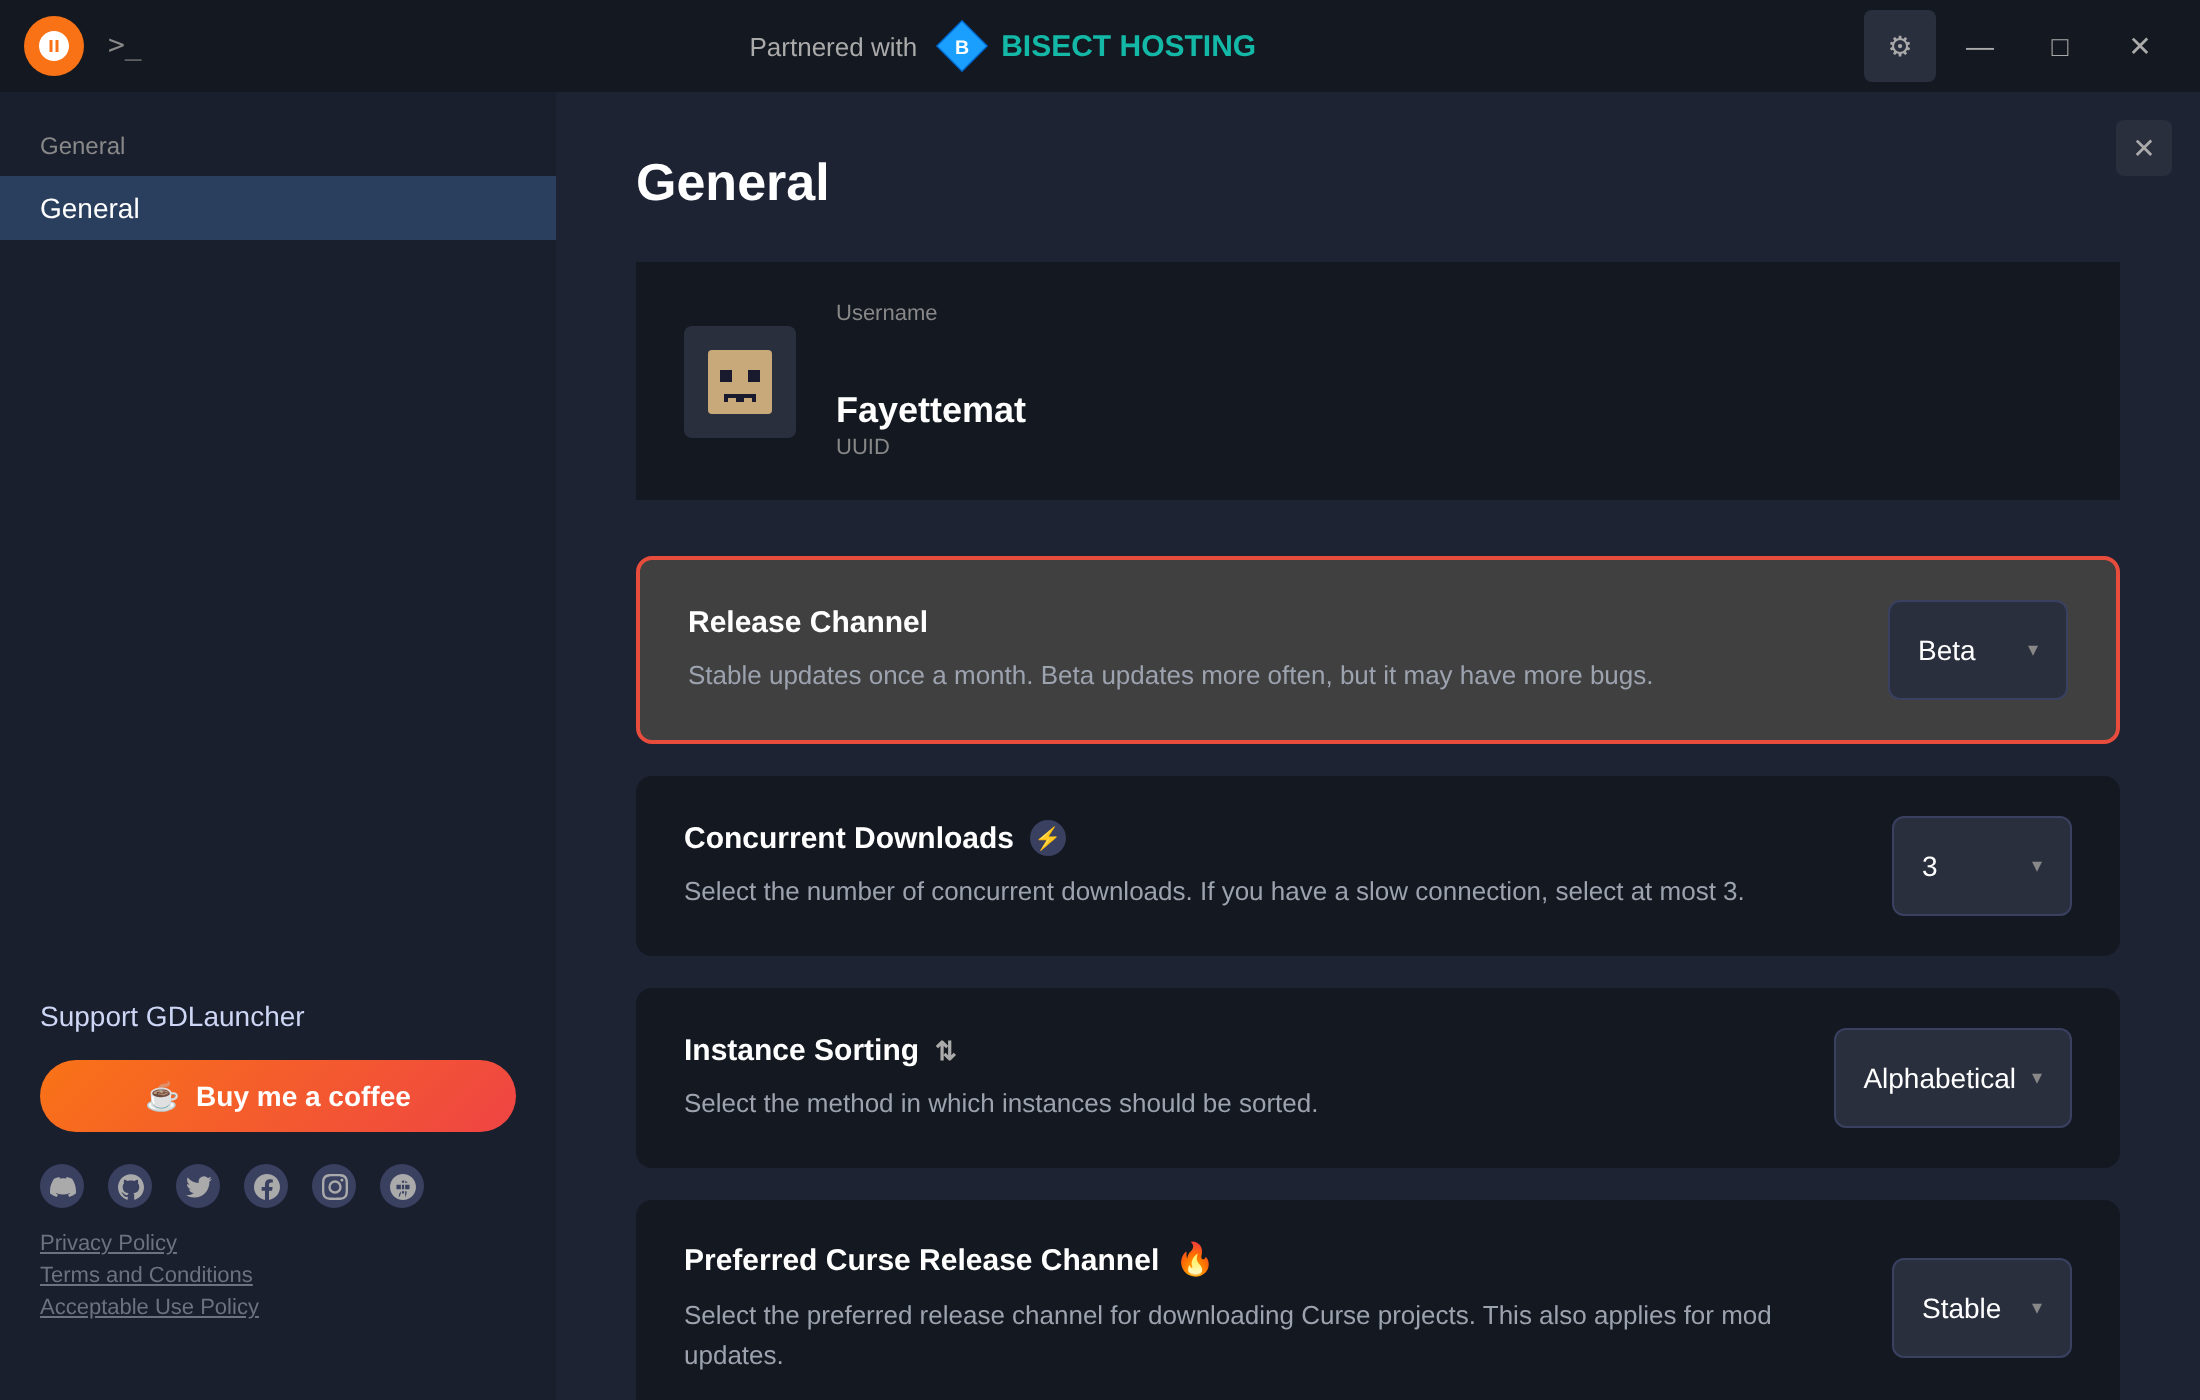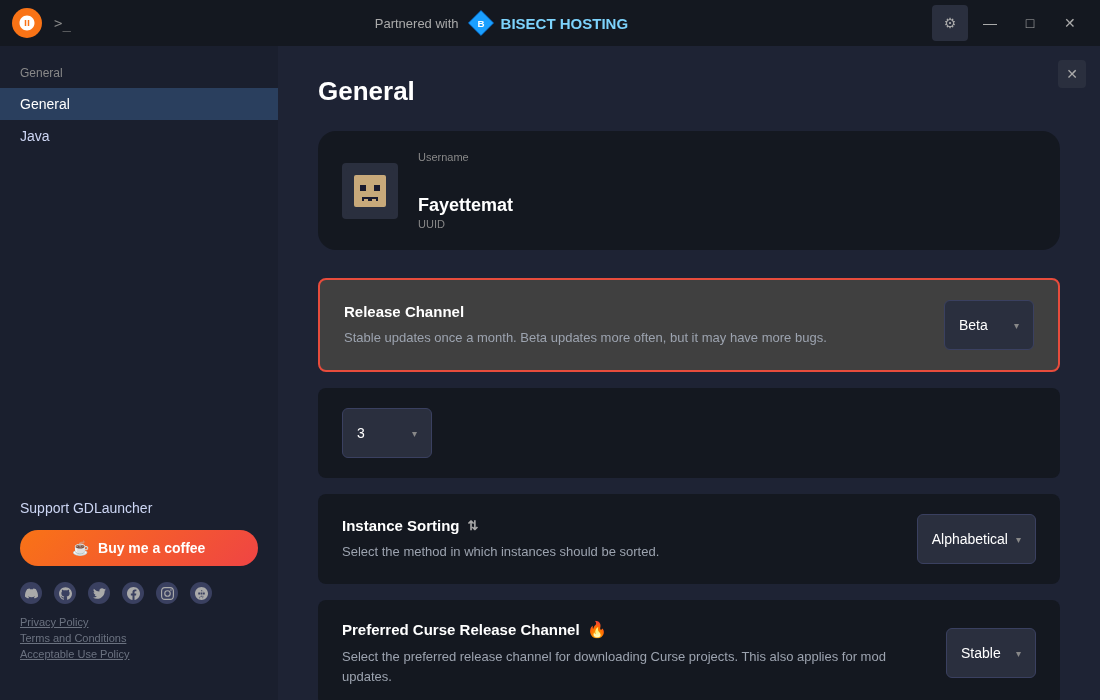--- a/index.html
+++ b/index.html
@@ -57,21 +57,21 @@
       align-items: center;
       gap: 6px;
     }
     .bisect-diamond {
       width: 28px;
       height: 28px;
     }
     .bisect-text {
       font-size: 15px;
       font-weight: bold;
-      color: #7dd3fc;
+      color: #14b8a6;
     }
     .titlebar-right {
       display: flex;
       align-items: center;
       gap: 4px;
     }
     .titlebar-btn {
       width: 36px;
       height: 36px;
       border: none;
@@ -202,21 +202,21 @@
     .page-title {
       font-size: 26px;
       font-weight: bold;
       color: #fff;
       margin-bottom: 24px;
     }
 
     
     .user-card {
       background: #141820;
-      border-radius: 18px;
+      border-radius: 0;
       padding: 20px 24px;
       display: flex;
       align-items: center;
       gap: 20px;
       margin-bottom: 28px;
     }
     .avatar {
       width: 56px;
       height: 56px;
       border-radius: 4px;
@@ -353,21 +353,20 @@
     <button class="titlebar-btn">□</button>
     <button class="titlebar-btn close">✕</button>
   </div>
 </div>
 
 <div class="main-area">
 
   <div class="sidebar">
     <div class="sidebar-section-label">General</div>
     <div class="sidebar-item active">General</div>
-    <div class="sidebar-item">Java</div>
 
     <div class="sidebar-bottom">
       <div class="support-title">Support GDLauncher</div>
       <button class="buy-coffee-btn">
         <span>☕</span>
         <span>Buy me a coffee</span>
       </button>
       <div class="social-icons">
         <div class="social-icon">
           <svg width="13" height="13" viewBox="0 0 24 24" fill="#aaa">
@@ -439,20 +438,27 @@
         <div class="section-title">Release Channel</div>
         <div class="section-desc">Stable updates once a month. Beta updates more often, but it may have more bugs.</div>
       </div>
       <div class="dropdown">
         <span>Beta</span>
         <span class="dropdown-arrow">▾</span>
       </div>
     </div>
 
     <div class="settings-section">
+      <div class="section-left">
+        <div class="section-title">
+          <span>Concurrent Downloads</span>
+          <span class="info-icon">⚡</span>
+        </div>
+        <div class="section-desc">Select the number of concurrent downloads. If you have a slow connection, select at most 3.</div>
+      </div>
       <div class="dropdown">
         <span>3</span>
         <span class="dropdown-arrow">▾</span>
       </div>
     </div>
 
     <div class="settings-section">
       <div class="section-left">
         <div class="section-title">
           <span>Instance Sorting</span>

